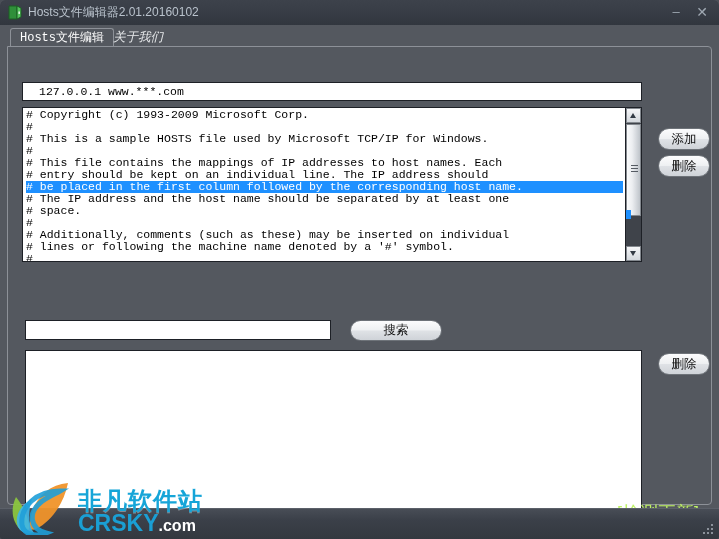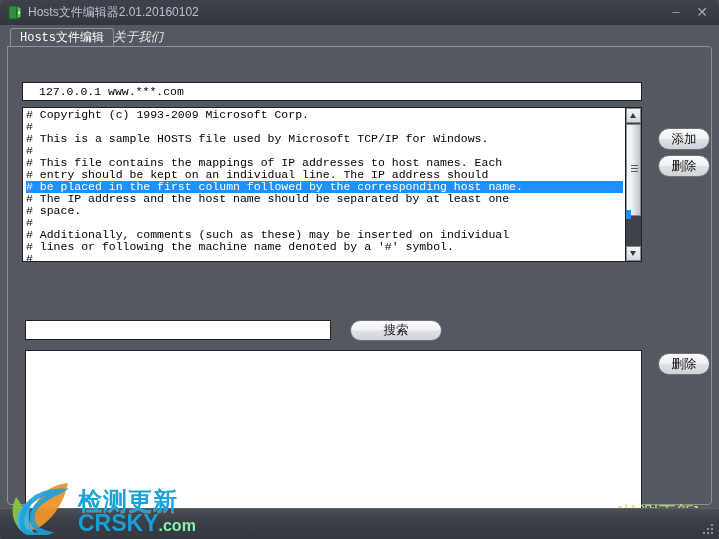--- a/index.html
+++ b/index.html
@@ -358,21 +358,21 @@
     left: 72px;
     top: 31px;
     font-size: 23px;
     font-weight: bold;
     color: #1a9fd4;
     font-family: "Liberation Sans", sans-serif;
     letter-spacing: 0px;
   }
   #wm-text-en .dotcom {
     font-size: 16px;
-    color: #86efac;
+    color: #ffffff;
   }
 </style>
 </head>
 <body>
 
 <div id="window">
 
   <div id="titlebar">
     <span id="title-icon">
       <svg width="14" height="15" viewBox="0 0 14 15">
@@ -437,19 +437,19 @@
     </div>
   </div>
 
   <div id="watermark">
     <svg width="70" height="56" viewBox="0 0 70 56">
       <path d="M62 4 C40 6 26 22 24 44 C23 50 26 52 30 50 C46 42 58 24 62 4 Z" fill="#f0932a" opacity="0.95"></path>
       <path d="M10 18 C4 30 6 44 16 52 C20 54 24 52 23 46 C21 34 16 26 10 18 Z" fill="#8bc53f" opacity="0.95"></path>
       <path d="M26 20 C14 26 8 38 12 48 C15 54 22 56 28 54 C22 46 22 32 26 20 Z" fill="#3fb6e8" opacity="0.9"></path>
       <path d="M54 12 C30 12 14 28 16 46 C18 56 30 58 40 54 C24 50 22 34 34 24 C41 18 49 15 54 12 Z" fill="none" stroke="#1f9fd8" stroke-width="5" opacity="0.9"></path>
     </svg>
-    <div id="wm-text-cn">检测更新</div>
+    <div id="wm-text-cn">非凡软件站</div>
     <div id="wm-text-en">
       <span>CRSKY</span><span class="dotcom">.com</span>
     </div>
   </div>
 
 </div>
 
 </body></html>

